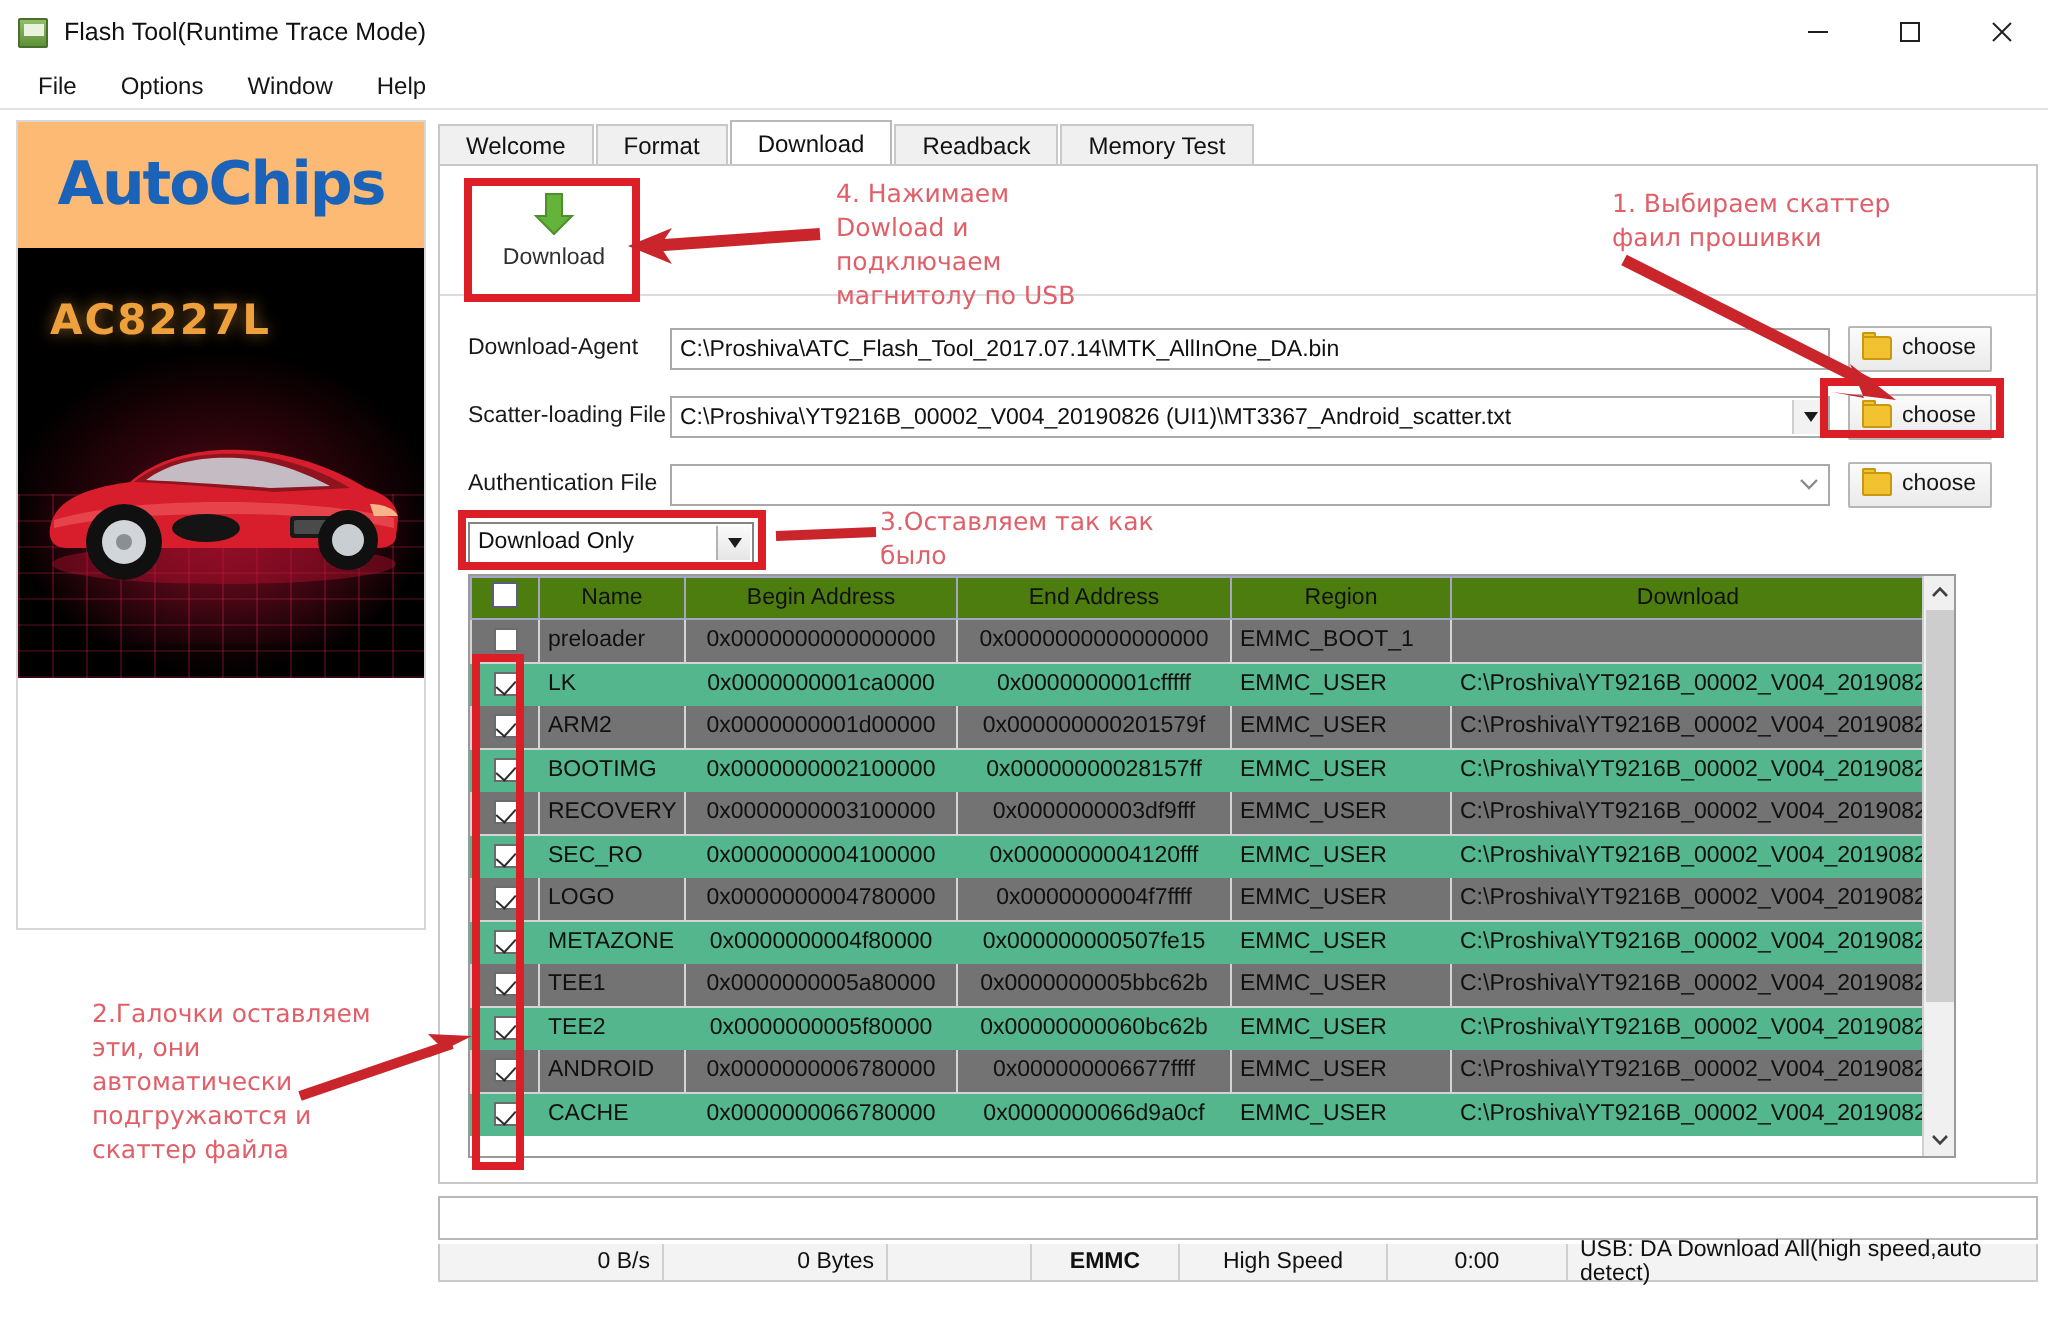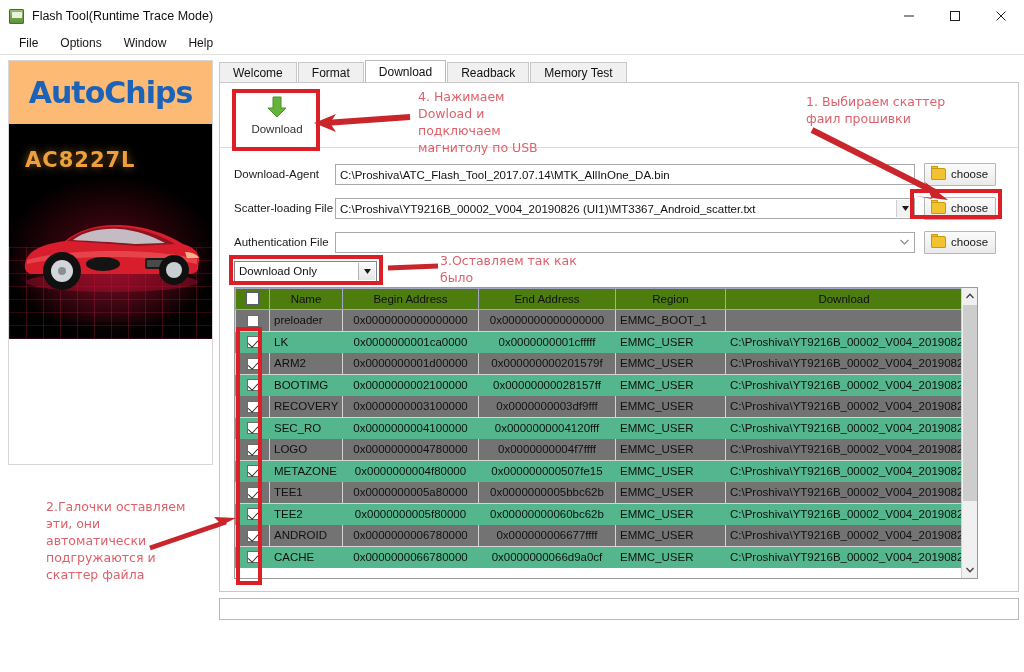--- a/index.html
+++ b/index.html
@@ -507,20 +507,29 @@
         <div class="vs-arrow vs-bottom">
           <svg width="8" height="6" viewBox="0 0 8 6">
               <path d="M0.5 1 L4 4.7 L7.5 1" fill="none" stroke="#404040" stroke-width="1.3"></path>
             </svg>
         </div>
       </div>
     </div>
   </div>
 
   <div class="logbox"></div>
+  <div class="statusbar">
+    <div class="sb-cell sb-right" style="width:112px">0 B/s</div>
+    <div class="sb-cell sb-right" style="width:112px">0 Bytes</div>
+    <div class="sb-cell" style="width:72px"></div>
+    <div class="sb-cell sb-center" style="width:74px;font-weight:bold">EMMC</div>
+    <div class="sb-cell sb-center" style="width:104px">High Speed</div>
+    <div class="sb-cell sb-center" style="width:90px">0:00</div>
+    <div class="sb-cell sb-left" style="flex:1;border-right:none">USB: DA Download All(high speed,auto detect)</div>
+  </div>
 
   <div class="redbox" id="rb-download"></div>
   <div class="redbox" id="rb-choose"></div>
   <div class="redbox" id="rb-mode"></div>
   <div class="redbox" id="rb-checks"></div>
 
   <svg class="redsvg">
 
     <path d="M812 130 L935 192" stroke="#c9252b" stroke-width="6" fill="none"></path>
     <path d="M948 200 L925 182 L932 199 L916 196 Z" fill="#c9252b"></path>

